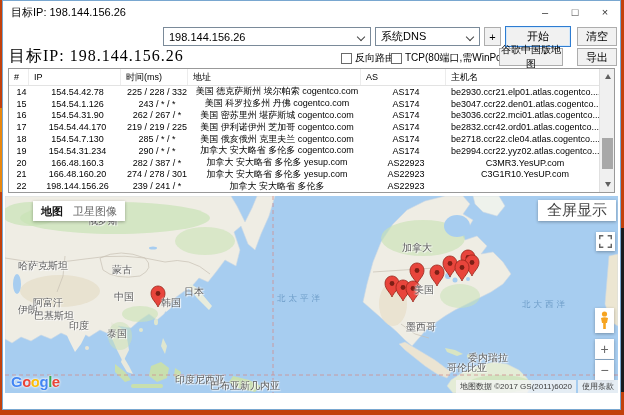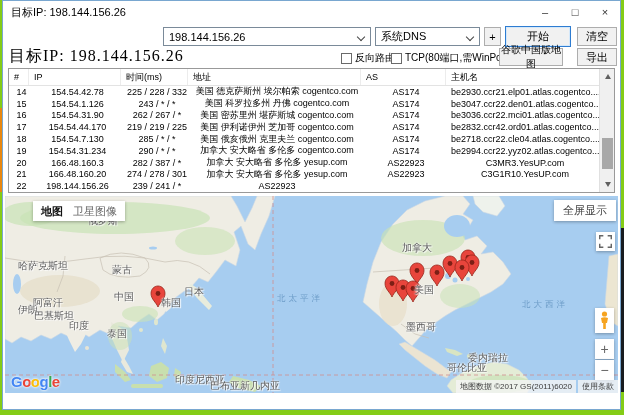--- a/index.html
+++ b/index.html
@@ -1,17 +1,17 @@
 <!DOCTYPE html>
 <html><head>
 <meta charset="utf-8">
 <style>
   html,body{margin:0;padding:0;background:#dfe9f3;}
   *{box-sizing:border-box;font-family:"Liberation Sans","DejaVu Sans",sans-serif;}
-  .screen{position:relative;width:624px;height:415px;overflow:hidden;background:#84cc16;}
+  .screen{position:relative;width:624px;height:415px;overflow:hidden;background:#c2410c;}
   .bg-sliver-left{position:absolute;left:0;top:108px;width:3px;height:84px;background:#e8870f;}
   .bg-sliver-right{position:absolute;right:0;top:228px;width:4px;height:164px;background:#181c20;}
   .window{position:absolute;left:2px;top:0;width:619px;height:410px;background:#fff;border:1px solid #79a7d0;}
   
   .titlebar{position:absolute;left:0;top:0;right:0;height:22px;background:#fff;display:flex;align-items:center;}
   .title{font-size:11px;color:#000;padding-left:8px;flex:1;}
   .wincontrols{display:flex;height:22px;}
   .winbtn{width:30px;height:22px;display:flex;align-items:center;justify-content:center;font-size:11px;color:#333;}
   
   .btn{position:absolute;background:#f1f1f1;border:1px solid #adadad;font-size:11px;color:#000;
@@ -50,21 +50,21 @@
   .sthumb{position:absolute;left:2px;top:69px;width:11px;height:31px;background:#a8a8a8;}
   
   .map{position:absolute;left:2px;top:195px;width:613px;height:197px;overflow:hidden;background:#a7cdf0;}
   .map svg.world{position:absolute;left:0;top:0;}
   .mlab{position:absolute;transform:translate(-50%,-50%);font-size:10px;font-weight:normal;color:#595959;
         text-shadow:0 0 2px #fff,0 0 2px #fff,1px 1px 1px #fff;white-space:nowrap;pointer-events:none;}
   .mlab.ocean{color:#6f9ec9;font-weight:normal;letter-spacing:3px;font-size:8.5px;text-shadow:none;}
   .mapctl{position:absolute;background:#fff;box-shadow:0 1px 3px rgba(0,0,0,.3);display:flex;align-items:center;justify-content:center;}
   .maptype{left:28px;top:5px;height:20px;padding:0 8px;font-size:11px;gap:10px;}
   .maptype .sel{color:#111;font-weight:bold;} .maptype .uns{color:#666;}
-  .fsbtn{right:2px;top:4px;height:21px;padding:0 9px;font-size:11px;color:#444;}
+  .fsbtn{right:2px;top:4px;height:21px;padding:0 9px;font-size:15px;color:#444;}
   .fsicon{right:3px;top:36px;width:19px;height:19px;}
   .pegman{right:4px;top:112px;width:19px;height:25px;}
   .zoomin{right:4px;top:143px;width:19px;height:20px;font-size:14px;color:#666;}
   .zoomout{right:4px;top:164px;width:19px;height:20px;font-size:14px;color:#666;}
   .glogo{position:absolute;left:6px;bottom:3px;font-size:15px;font-weight:bold;letter-spacing:-.5px;
          text-shadow:0 0 2px #fff,0 0 3px #fff;}
   .attr{position:absolute;right:0;bottom:0;font-size:8px;color:#3c3c3c;display:flex;}
   .attr span{background:rgba(245,245,245,.8);padding:1px 4px;}
   .attr .terms{margin-left:2px;}
   
@@ -187,20 +187,21 @@
             <span>166.48.160.20</span>
             <span>274 / 278 / 301</span>
             <span>加拿大 安大略省 多伦多 yesup.com</span>
             <span>AS22923</span>
             <span>C3G1R10.YesUP.com</span>
           </div>
           <div class="tr">
             <span>22</span>
             <span>198.144.156.26</span>
             <span>239 / 241 / *</span>
+            <span>加拿大 安大略省 多伦多</span>
             <span>AS22923</span>
             <span></span>
           </div>
         </div>
       <div class="vscroll">
         <div class="sarrow up">
             <div class="tri-up"></div>
           </div>
         <div class="sthumb"></div>
         <div class="sarrow down">

